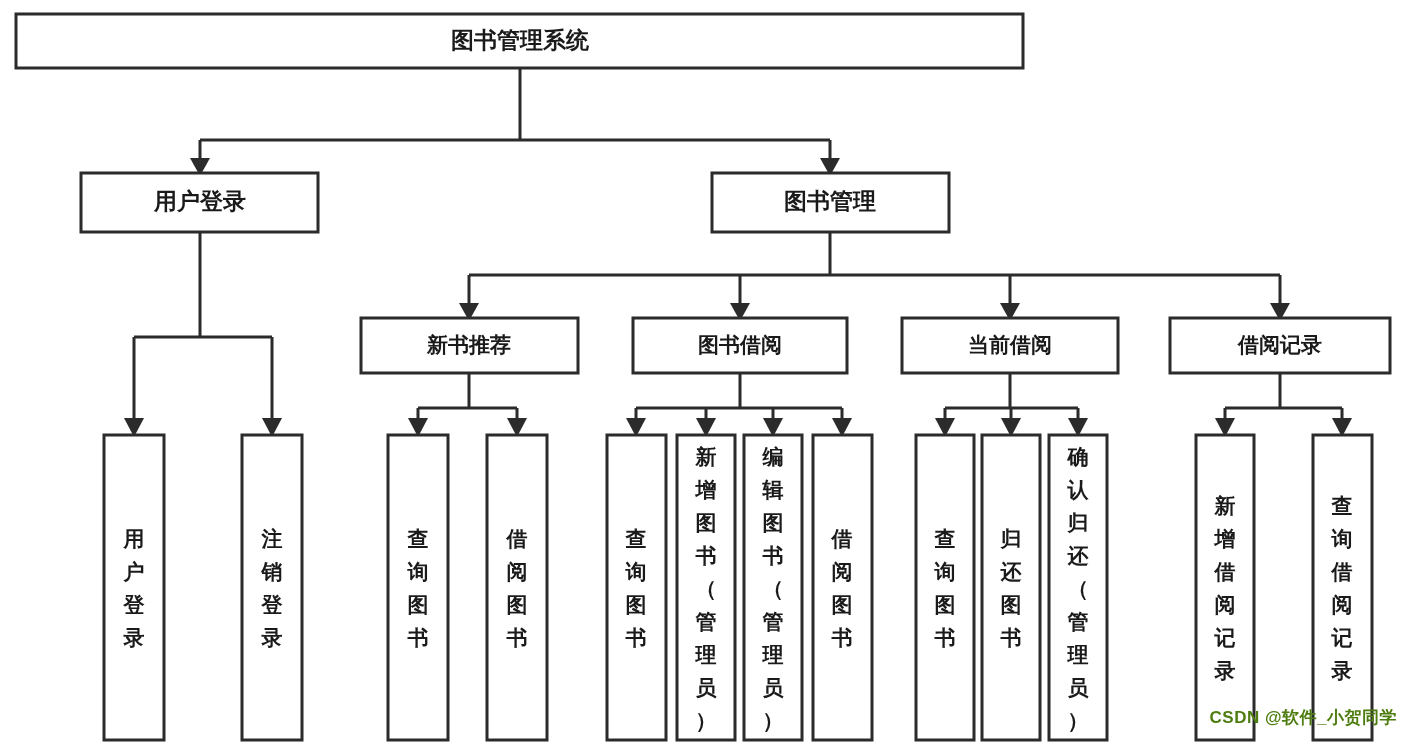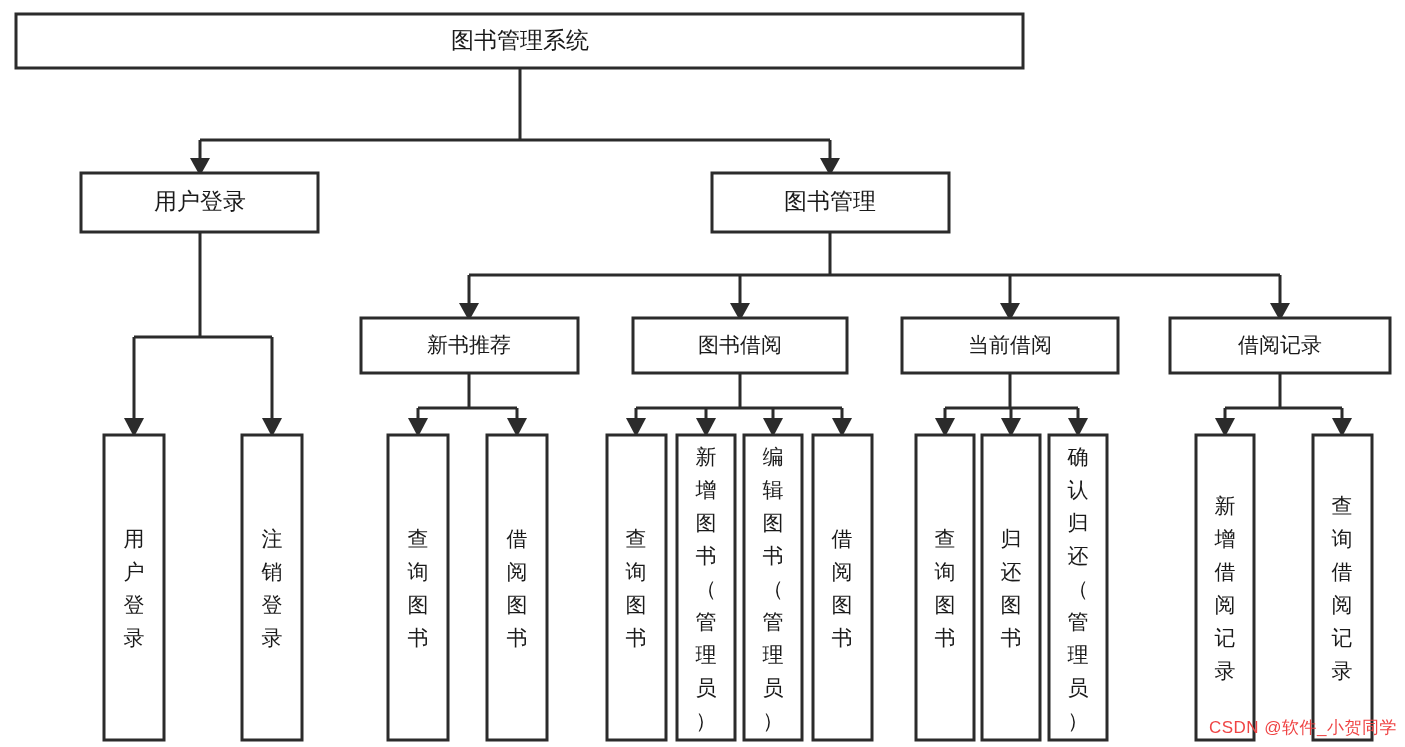--- a/index.html
+++ b/index.html
@@ -1,36 +1,36 @@
 <!DOCTYPE html>
 <html><head>
 <meta charset="utf-8">
 <style>
   html,body{margin:0;padding:0;background:#ffffff;}
   body{
     width:1405px;height:747px;overflow:hidden;
     font-family:"Liberation Sans","DejaVu Sans",sans-serif;
     color:#1a1a1a;
   }
-  #diagram-root{position:relative;width:1405px;height:747px;background:#fff;}
+  #diagram-root{position:relative;width:1405px;height:747px;background:#fff;font-weight:bold;}
   svg#tree{position:absolute;left:0;top:0;width:1405px;height:747px;}
   .node-box{fill:#ffffff;stroke:#2b2b2b;stroke-width:3;}
   .connector{fill:none;stroke:#2b2b2b;stroke-width:3;stroke-linecap:butt;}
   .arrow-head{fill:#2b2b2b;stroke:none;}
   .node-label{
     font-family:"Liberation Sans","DejaVu Sans",sans-serif;
     fill:#1a1a1a;dominant-baseline:middle;text-anchor:middle;
   }
   .label-h{font-size:23px;}
   .label-h-small{font-size:21px;}
   .label-v{font-size:21px;}
   .watermark{
-    position:absolute;right:8px;bottom:8px;
+    position:absolute;right:8px;bottom:18px;
     font-family:"Liberation Sans","DejaVu Sans",sans-serif;
-    font-size:17px;color:#ef4444;white-space:nowrap;letter-spacing:.5px;
+    font-size:17px;color:#4d7c0f;white-space:nowrap;letter-spacing:.5px;
   }
 </style>
 </head>
 <body>
 
 <div id="diagram-root">
 
   <svg id="tree" viewBox="0 0 1405 747">
 
     <g>

